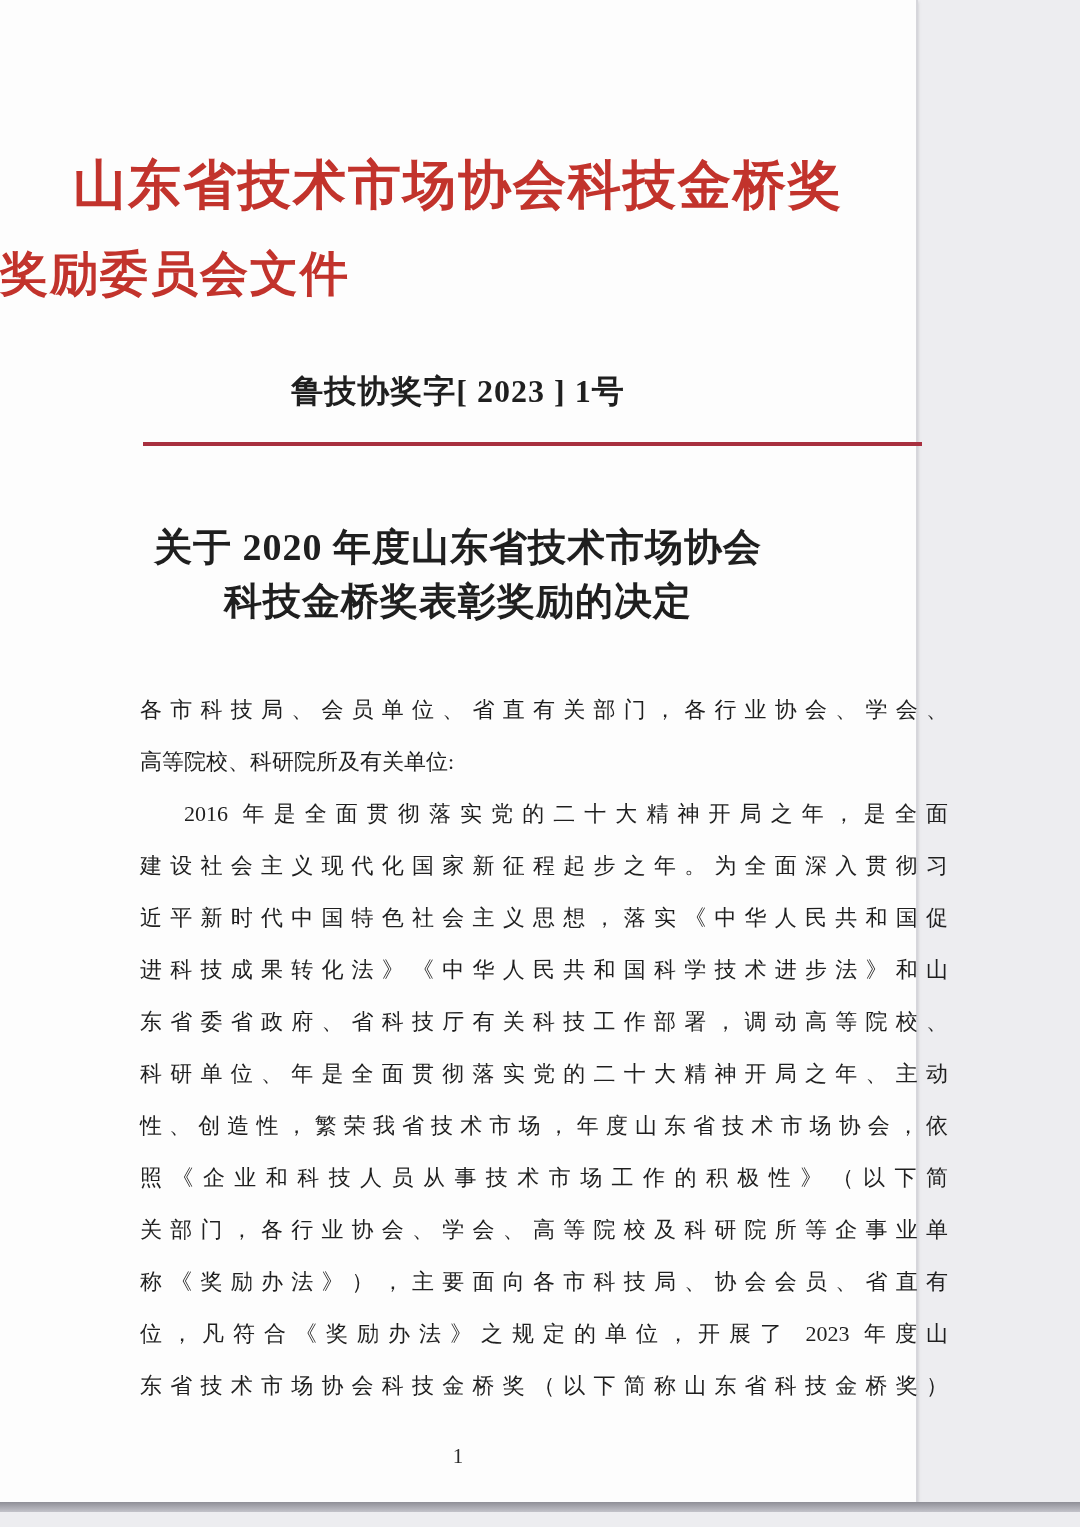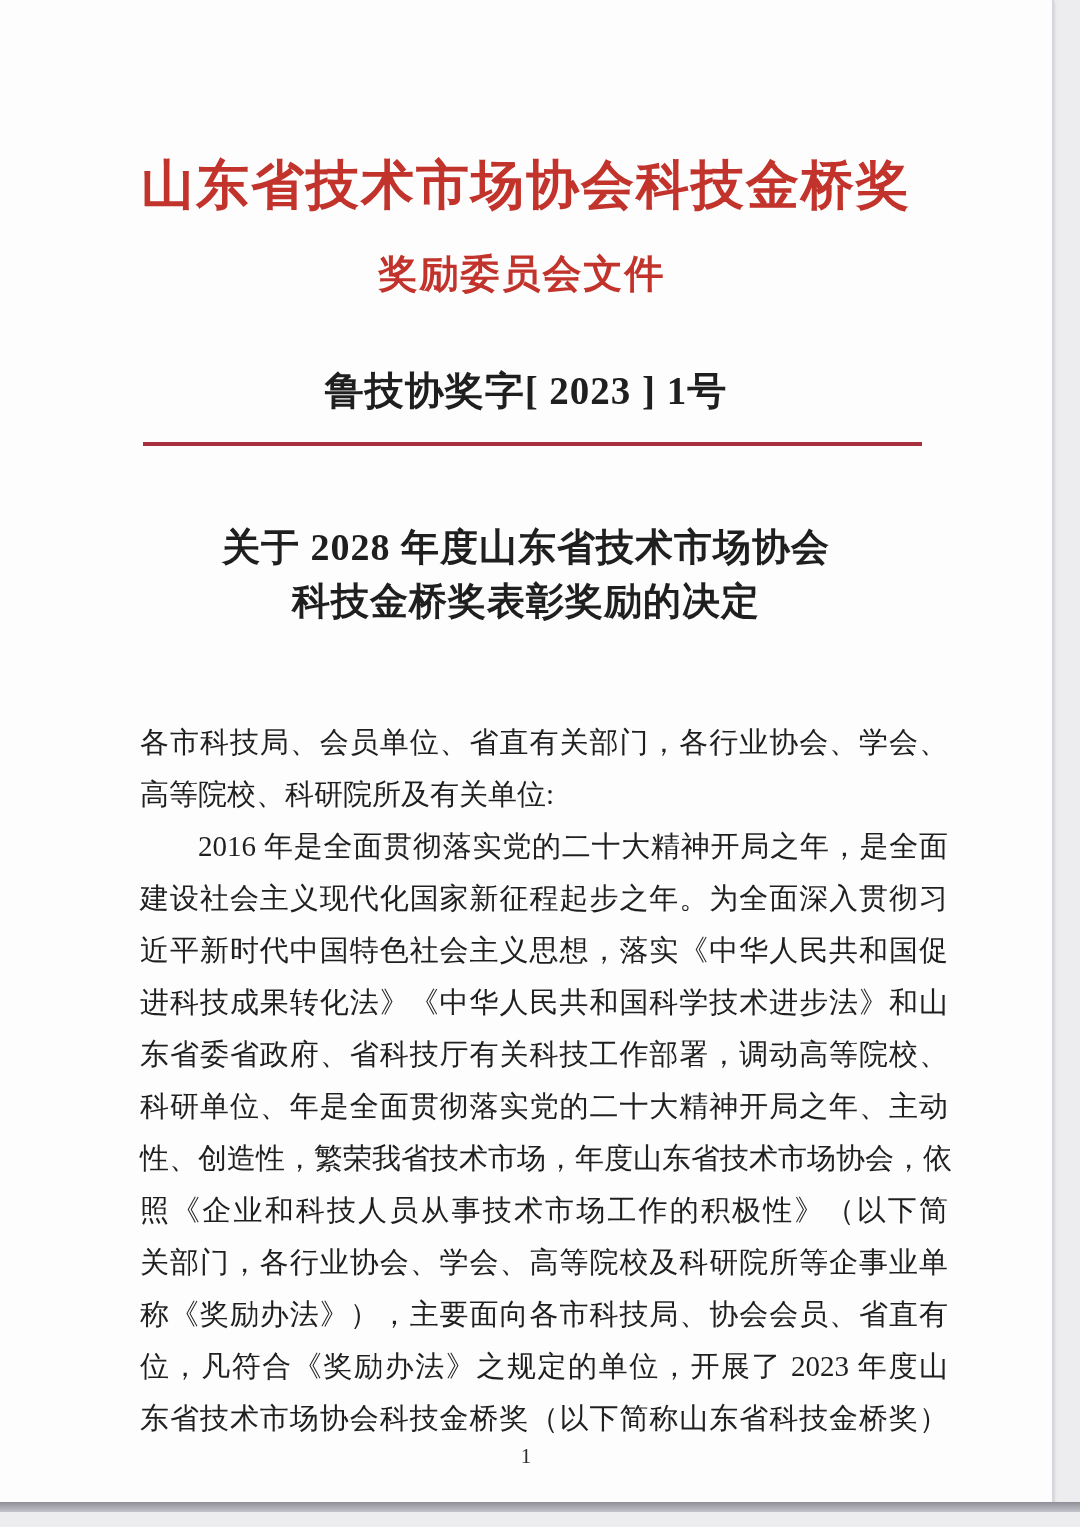--- a/index.html
+++ b/index.html
@@ -21,50 +21,49 @@
   }
   .scan{
     position:relative;
     width:1080px;height:1527px;
     background:var(--outer-bg);
     overflow:hidden;
   }
   .page{
     position:absolute;
     left:0;top:0;
-    width:1054px;height:1503px;
+    width:918px;height:1503px;
     background:var(--page-bg);
     border-right:2px solid #d6d6db;
     box-shadow:0 2px 3px rgba(120,120,130,.35);
   }
   .letterhead-line1{
     position:absolute;
     top:150px;left:0;right:0;
     text-align:center;
     font-size:53px;
     font-weight:bold;
     line-height:70px;
     letter-spacing:2px;
     color:var(--letterhead-red);
   }
   .letterhead-line2{
     position:absolute;
     top:239px;left:0;right:8px;
-    text-align:center;
-    font-size:39px;
+    font-size:48px;
     font-weight:bold;
     line-height:70px;
     letter-spacing:2px;
     color:var(--letterhead-red);
   }
   .doc-number{
     position:absolute;
     top:369px;left:0;right:0;
     text-align:center;
-    font-size:39px;
+    font-size:32px;
     font-weight:bold;
     line-height:44px;
     letter-spacing:1px;
     color:var(--text-black);
   }
   .divider{
     position:absolute;
     top:442px;left:143px;
     width:779px;height:4px;
     background:var(--divider-red);
@@ -74,23 +73,23 @@
     top:520px;left:0;right:0;
     text-align:center;
     font-size:38px;
     font-weight:bold;
     line-height:54px;
     letter-spacing:1px;
     color:var(--text-black);
   }
   .body-text{
     position:absolute;
-    top:716px;left:140px;
+    top:684px;left:140px;
     width:808px;
-    font-size:29px;
+    font-size:22px;
     line-height:52px;
     color:var(--text-black);
   }
   .tline{
     text-align:justify;
     text-align-last:justify;
     white-space:nowrap;
   }
   .tline.last{
     text-align-last:left;
@@ -121,21 +120,21 @@
 
     <div class="letterhead-line1">山东省技术市场协会科技金桥奖</div>
 
     <div class="letterhead-line2">奖励委员会文件</div>
 
     <div class="doc-number">鲁技协奖字[ 2023 ] 1号</div>
 
     <div class="divider"></div>
 
     <div class="decision-title">
-      <div>关于 2028 年度山东省技术市场协会</div>
+      <div>关于 2020 年度山东省技术市场协会</div>
       <div>科技金桥奖表彰奖励的决定</div>
     </div>
 
     <div class="body-text">
       <div class="tline">各市科技局、会员单位、省直有关部门，各行业协会、学会、</div>
       <div class="tline last">高等院校、科研院所及有关单位:</div>
 
       <div class="tline indent">2016 年是全面贯彻落实党的二十大精神开局之年，是全面</div>
       <div class="tline">建设社会主义现代化国家新征程起步之年。为全面深入贯彻习</div>
       <div class="tline">近平新时代中国特色社会主义思想，落实《中华人民共和国促</div>

